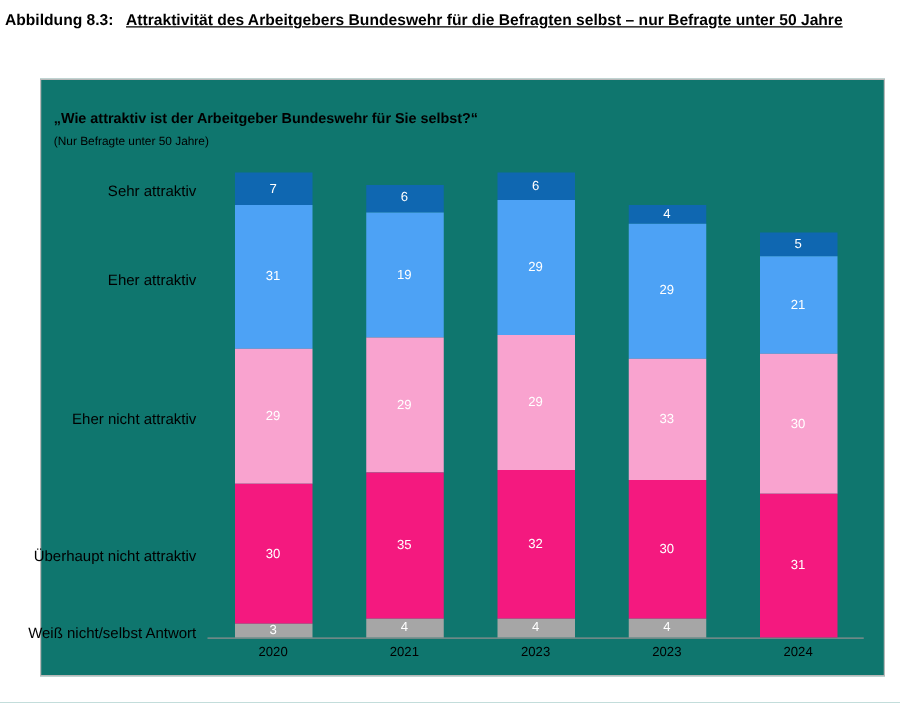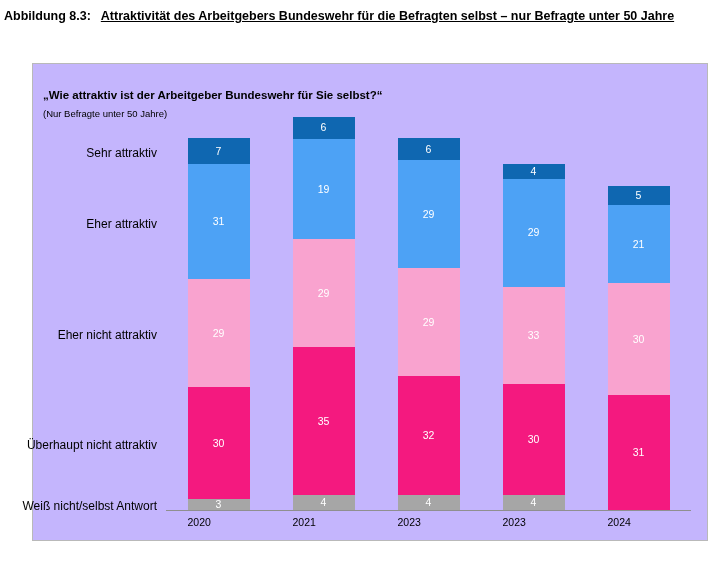--- a/index.html
+++ b/index.html
@@ -39,21 +39,21 @@
 
   
   .chart-frame {
     position: absolute;
     left: 32px;
     top: 63px;
     width: 676px;
     height: 478px;
     border: 1px solid #b9b9b9;
     box-sizing: border-box;
-    background: #c4b5fd;
+    background: #0f766e;
     padding-left: 45px;
   }
 
   .chart-title {
     position: absolute;
     left: 10px;
     top: 25px;
     font-size: 11.5px;
     font-weight: bold;
   }
@@ -125,21 +125,21 @@
   .xlabels {
     position: absolute;
     left: 133px;
     top: 452px;
     width: 525px;
     height: 18px;
   }
   .xlabel {
     position: absolute;
     width: 62px;
-    text-align: left;
+    text-align: center;
     font-size: 10.5px;
   }
 </style>
 </head>
 <body>
 
 <div class="caption">
   <span class="caption-label">Abbildung 8.3:</span>
   <span class="caption-text">Attraktivität des Arbeitgebers Bundeswehr für die Befragten selbst – nur Befragte unter 50 Jahre</span>
 </div>
@@ -179,21 +179,21 @@
       <div class="column" style="left: 126.5px;">
         <div class="seg" style="height: 22.32px; background: rgb(15, 103, 177);">
           <span class="seg-value">6</span>
         </div>
         <div class="seg" style="height: 100.44px; background: rgb(77, 162, 245);">
           <span class="seg-value">19</span>
         </div>
         <div class="seg" style="height: 107.88px; background: rgb(249, 163, 207);">
           <span class="seg-value">29</span>
         </div>
-        <div class="seg" style="height: 148px; background: rgb(244, 25, 127);">
+        <div class="seg" style="height: 117px; background: rgb(244, 25, 127);">
           <span class="seg-value">35</span>
         </div>
         <div class="seg" style="height: 14.88px; background: rgb(166, 166, 166);">
           <span class="seg-value">4</span>
         </div>
       </div>
       <div class="column" style="left: 231.5px;">
         <div class="seg" style="height: 22.32px; background: rgb(15, 103, 177);">
           <span class="seg-value">6</span>
         </div>

